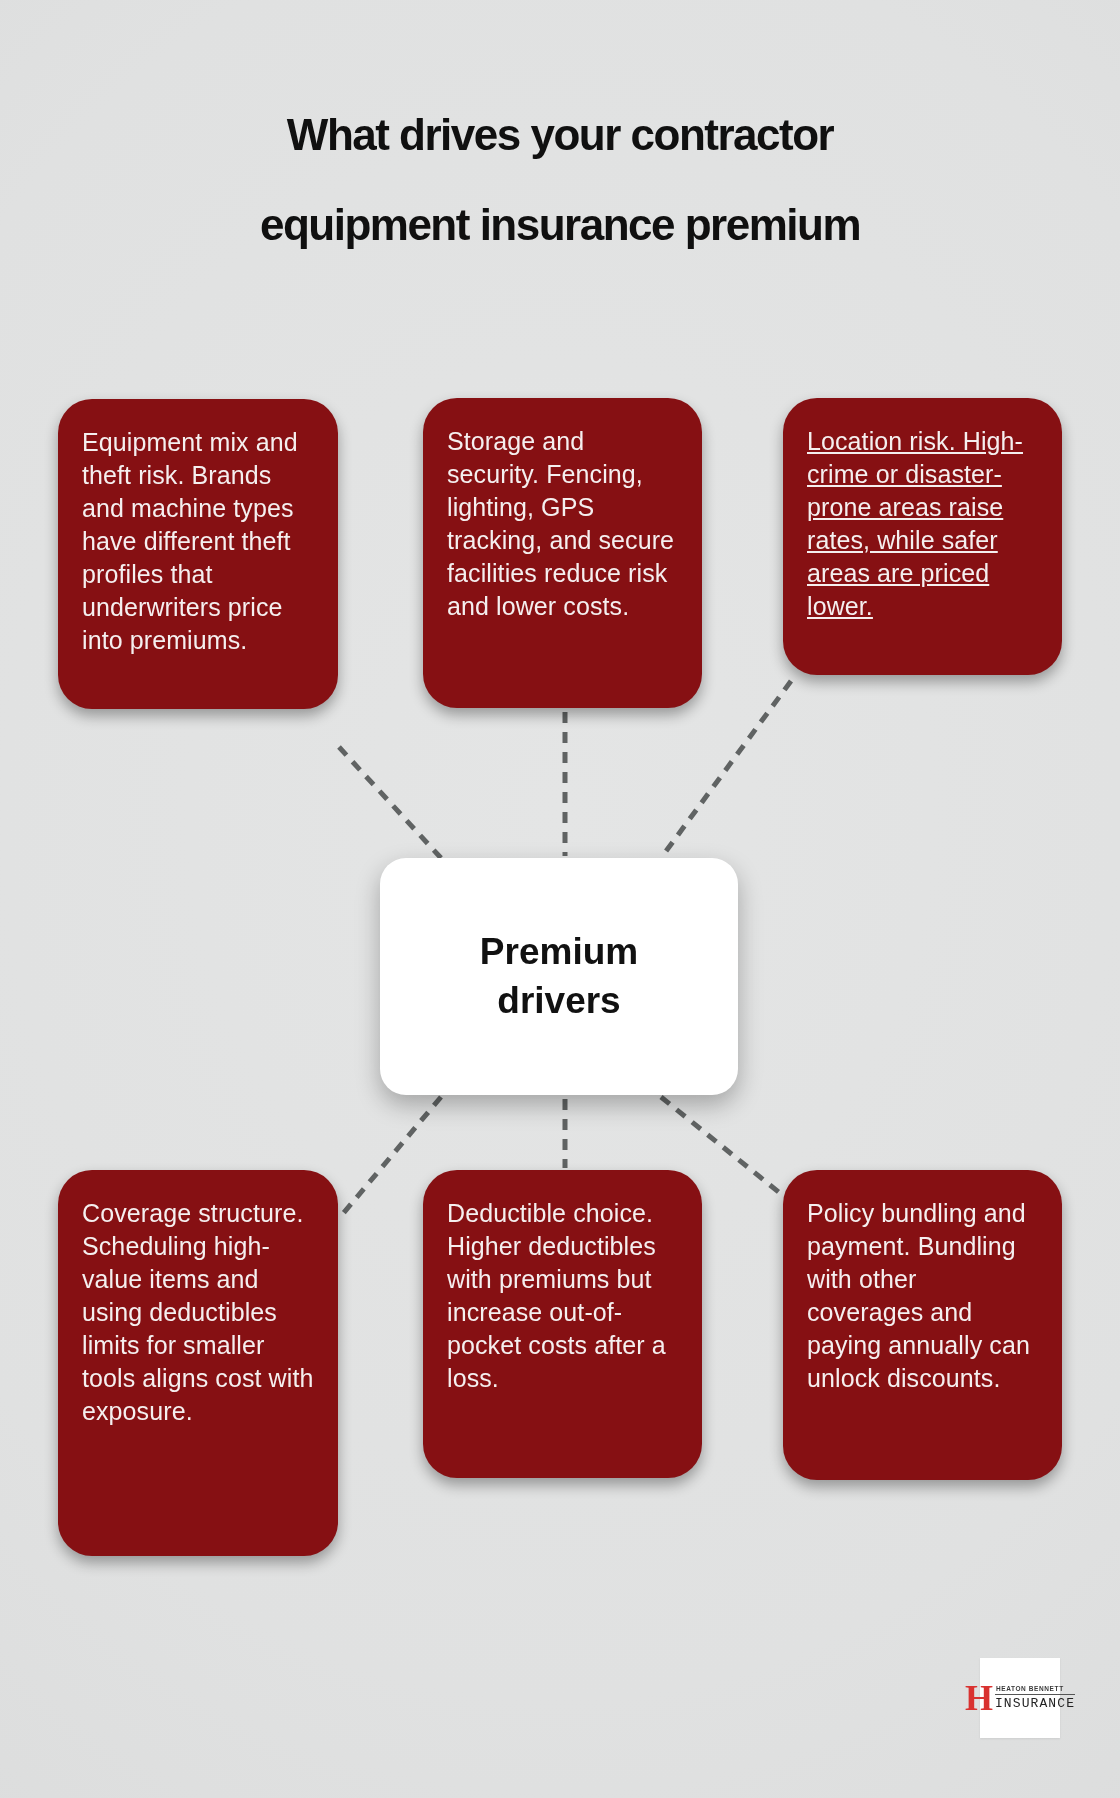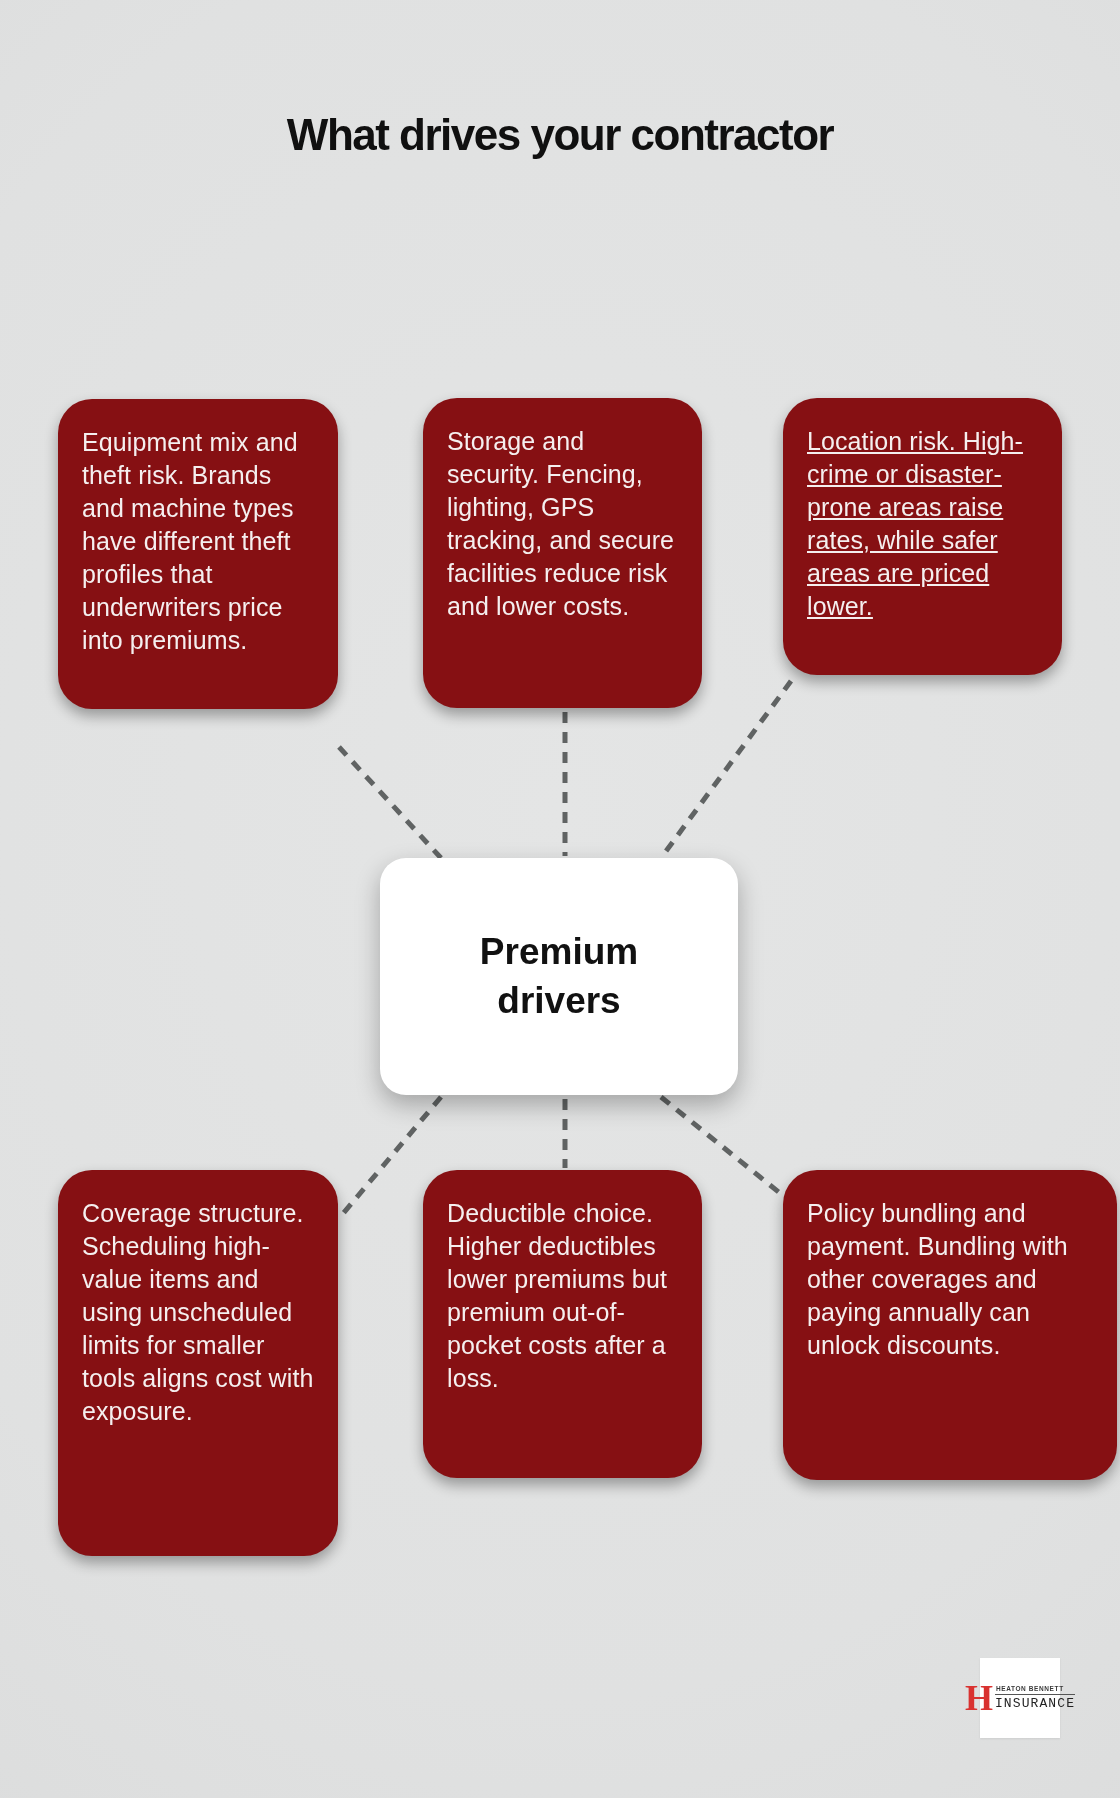--- a/index.html
+++ b/index.html
@@ -31,21 +31,21 @@
     line-height:33px;
     letter-spacing:0.1px;
     padding:27px 24px;
     box-sizing:border-box;
   }
   .node-1{left:58px;top:399px;width:280px;height:310px;}
   .node-2{left:423px;top:398px;width:279px;height:310px;}
   .node-3{left:783px;top:398px;width:279px;height:277px;text-decoration:underline;}
   .node-4{left:58px;top:1170px;width:280px;height:386px;}
   .node-5{left:423px;top:1170px;width:279px;height:308px;}
-  .node-6{left:783px;top:1170px;width:334px;height:310px;}
+  .node-6{left:783px;top:1170px;width:279px;height:310px;}
   .center-node{
     position:absolute;left:380px;top:858px;width:358px;height:237px;
     background:#ffffff;border-radius:26px;
     box-shadow:0 10px 24px rgba(0,0,0,0.28);
     display:flex;align-items:center;justify-content:center;
   }
   .center-label{
     width:230px;
     text-align:center;
     font-weight:bold;
@@ -87,20 +87,21 @@
     white-space:nowrap;
   }
 </style>
 </head>
 <body>
 
 <div class="canvas">
 
   <div class="title">
     <div>What drives your contractor</div>
+    <div>equipment insurance premium</div>
   </div>
 
   <svg class="connectors" viewBox="0 0 1120 1798" xmlns="http://www.w3.org/2000/svg">
     <g stroke="#606363" stroke-width="5" stroke-dasharray="11 9" fill="none">
       <line x1="339" y1="747" x2="441" y2="858"></line>
       <line x1="565" y1="712" x2="565" y2="856"></line>
       <line x1="791" y1="681" x2="661" y2="858"></line>
       <line x1="441" y1="1097" x2="341" y2="1216"></line>
       <line x1="565" y1="1099" x2="565" y2="1168"></line>
       <line x1="661" y1="1097" x2="786" y2="1198"></line>
@@ -117,25 +118,25 @@
 
   <div class="node node-3">
     <span>Location risk. High-crime or disaster-prone areas raise rates, while safer areas are priced lower.</span>
   </div>
 
   <div class="center-node">
     <div class="center-label">Premium drivers</div>
   </div>
 
   <div class="node node-4">
-    <span>Coverage structure. Scheduling high-value items and using unscheduled limits for smaller tools aligns cost with exposure.</span>
+    <span>Coverage structure. Scheduling high-value items and using deductibles limits for smaller tools aligns cost with exposure.</span>
   </div>
 
   <div class="node node-5">
-    <span>Deductible choice. Higher deductibles lower premiums but premium out-of-pocket costs after a loss.</span>
+    <span>Deductible choice. Higher deductibles with premiums but increase out-of-pocket costs after a loss.</span>
   </div>
 
   <div class="node node-6">
     <span>Policy bundling and payment. Bundling with other coverages and paying annually can unlock discounts.</span>
   </div>
 
   <div class="logo">
     <div class="logo-inner">
       <div class="logo-h">H</div>
       <div class="logo-text">

